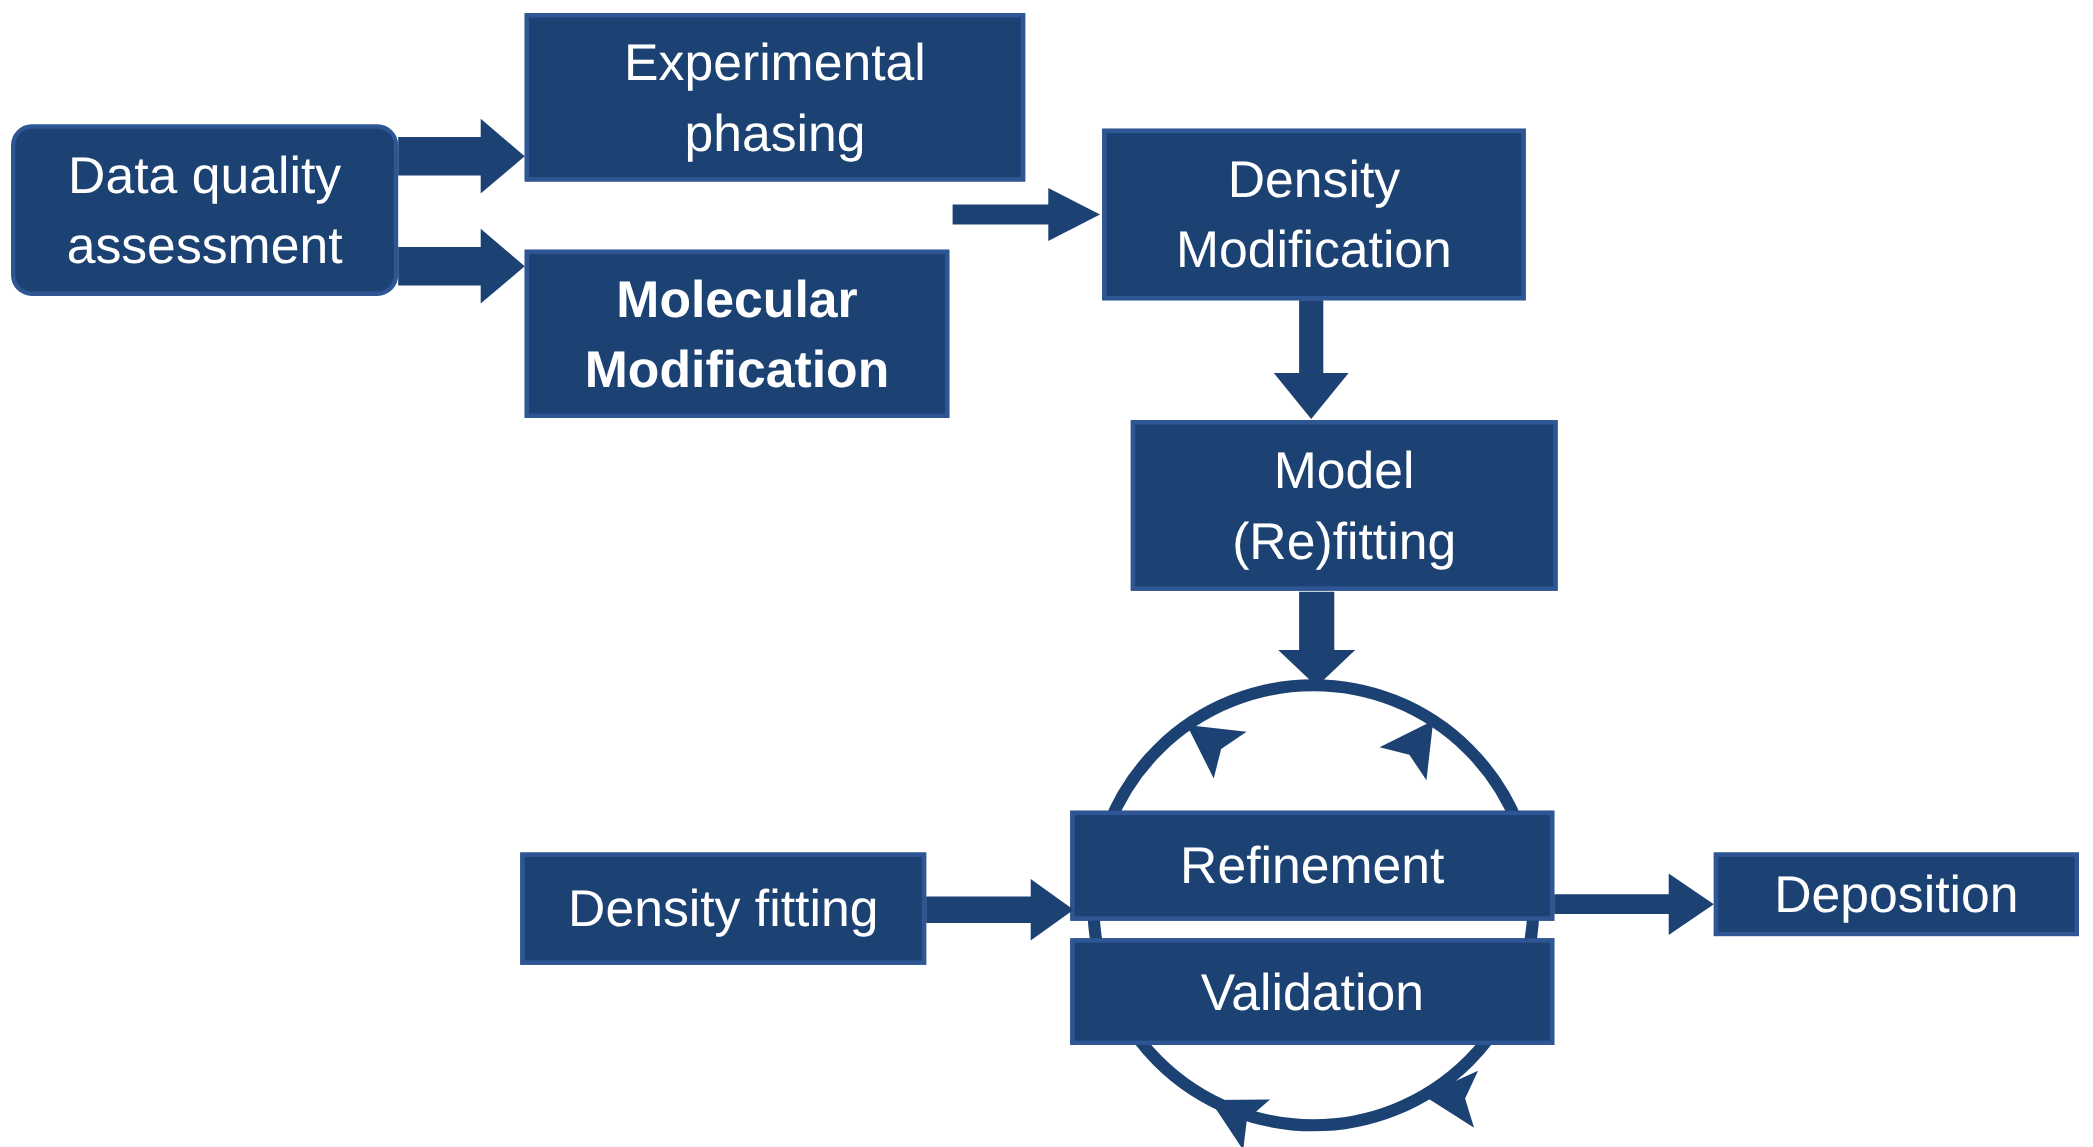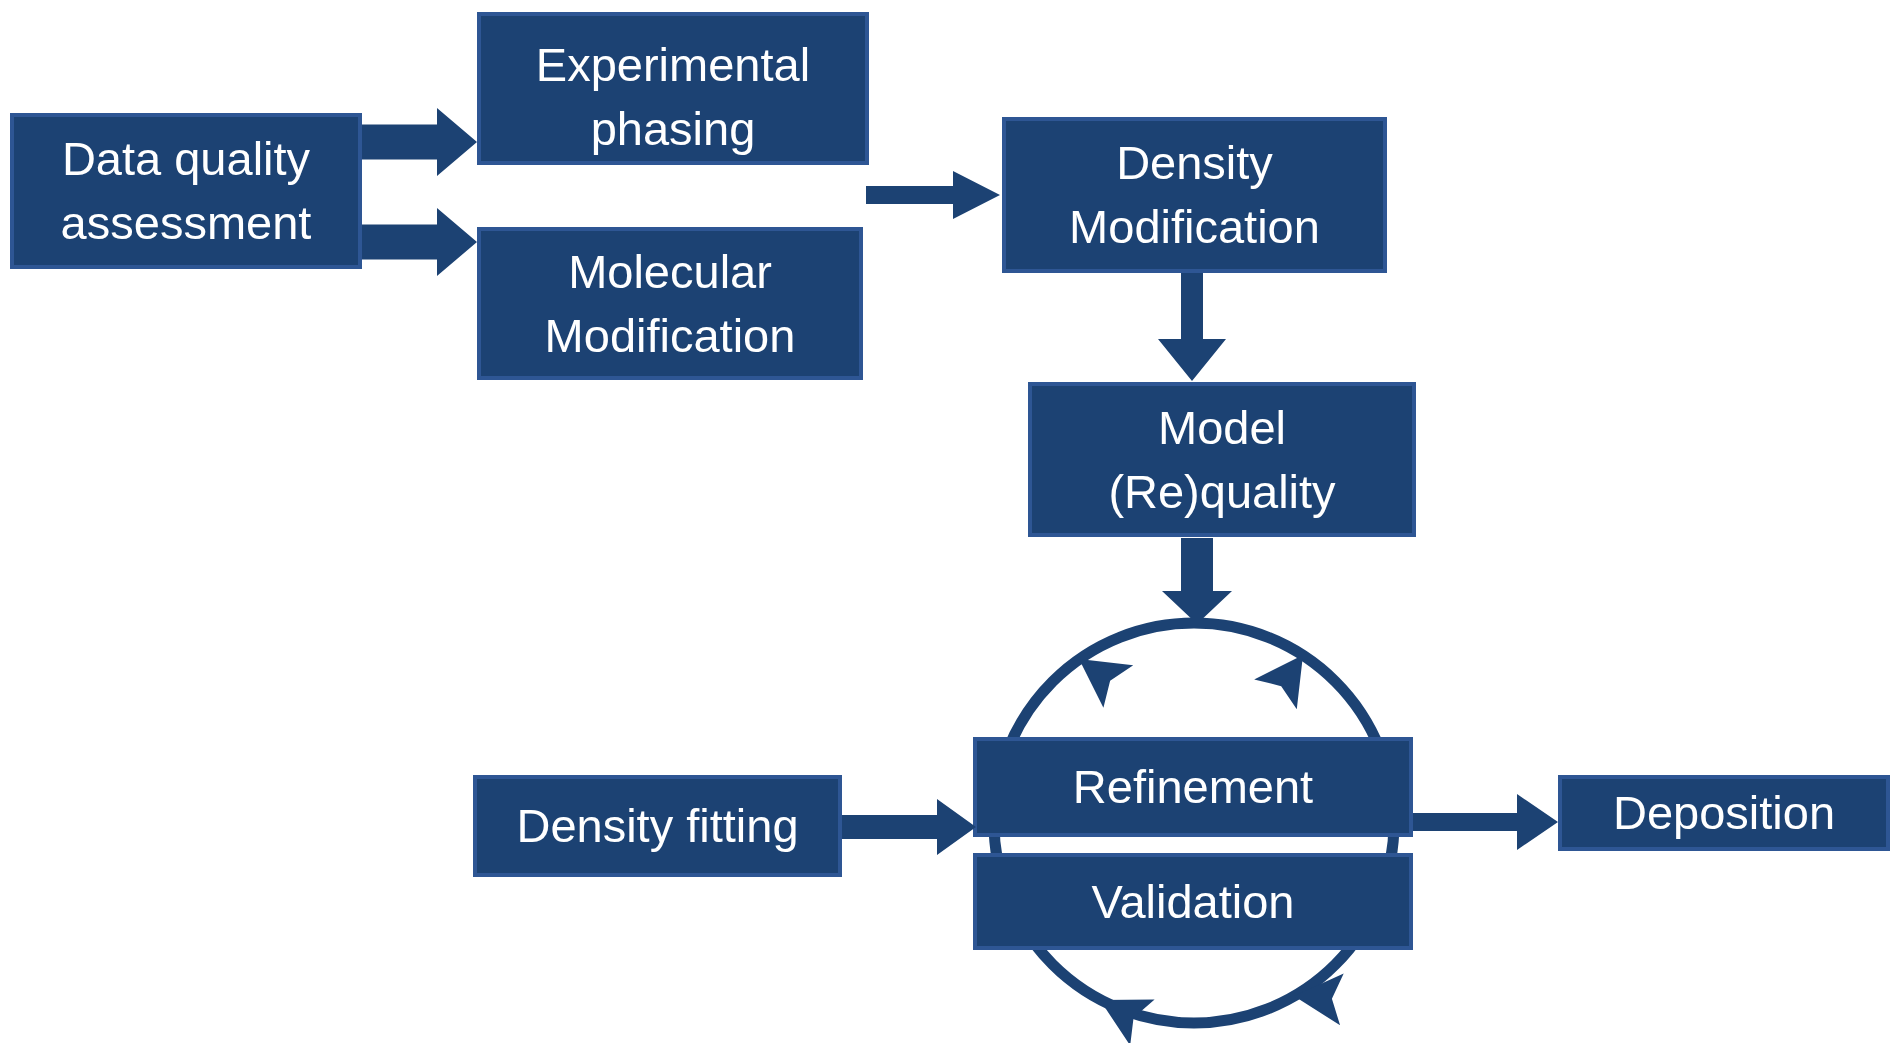--- a/index.html
+++ b/index.html
@@ -22,23 +22,23 @@
     color:#ffffff;
     font-size:47px;line-height:64px;
     text-align:center;white-space:nowrap;
   }
   #layer-over{z-index:3;}
   .arrow{fill:#1c4273;stroke:none;}
   .cycle-stroke{fill:none;stroke:#1c4273;stroke-width:11;}
   .cycle-head{fill:#1c4273;stroke:none;}
 
   
-  #n-dqa {left:10px;  top:113px; width:352px; height:156px;}
-  #n-exp {left:477px; top:12px;  width:392px; height:153px;justify-content:flex-end;}
-  #n-mol {left:477px; top:227px; width:386px; height:153px;}
+  #n-dqa {left:10px;  top:113px; width:352px; height:156px;border-radius:19px;}
+  #n-exp {left:477px; top:12px;  width:455px; height:153px;}
+  #n-mol {left:477px; top:227px; width:386px; height:153px;font-weight:bold;}
   #n-den {left:1002px;top:117px; width:385px; height:156px;}
   #n-mod {left:1000px;top:382px; width:388px; height:155px;margin-left:28px;}
   #n-ref {left:973px; top:697px; width:440px; height:100px;margin-top:40px;}
   #n-val {left:973px; top:853px; width:440px; height:97px;}
   #n-lig {left:473px; top:775px; width:369px; height:102px;}
   #n-dep {left:1558px;top:775px; width:332px; height:76px;}
 </style>
 </head>
 <body>
 
@@ -67,21 +67,21 @@
     <span>Modification</span>
   </div>
 
   <div class="node" id="n-den">
     <span>Density</span>
     <span>Modification</span>
   </div>
 
   <div class="node" id="n-mod">
     <span>Model</span>
-    <span>(Re)quality</span>
+    <span>(Re)fitting</span>
   </div>
 
   <div class="node" id="n-ref">
     <span>Refinement</span>
   </div>
 
   <div class="node" id="n-val">
     <span>Validation</span>
   </div>
 

